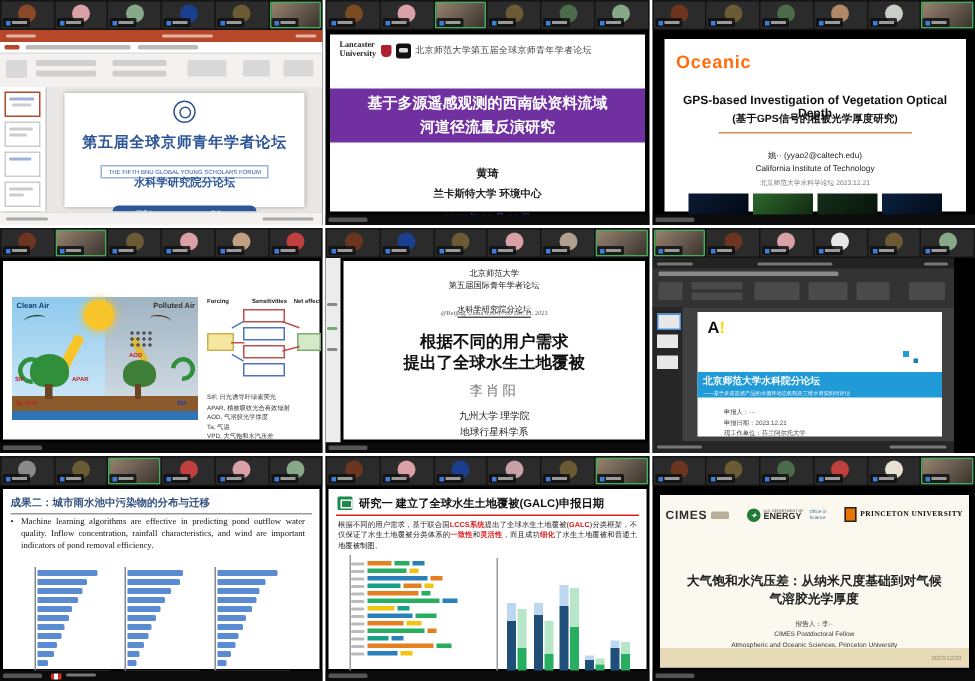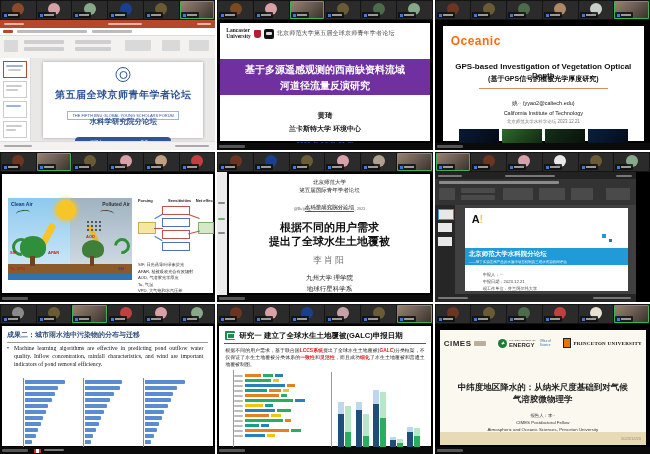--- a/index.html
+++ b/index.html
@@ -908,22 +908,22 @@
             <span style="display:inline-block;margin-left:2px">
               <span style="display:block;font-size:3px;color:#3a6ea5">Office of</span>
               <span style="display:block;font-size:3px;color:#3a6ea5">Science</span>
             </span>
           </div>
           <div style="display:flex;align-items:center;gap:2px">
             <i style="width:6px;height:8px;background:#e77500;border:1px solid #222;display:block"></i>
             <span class="serif" style="font-size:5px;font-weight:bold;color:#111;letter-spacing:.3px">PRINCETON UNIVERSITY</span>
           </div>
         </div>
-        <div class="abs c" style="left:0;right:0;top:52px;font-size:8.5px;font-weight:bold;color:#222">中纬度地区降水的：从纳米尺度基础到对气候</div>
-        <div class="abs c" style="left:0;right:0;top:64px;font-size:8.5px;font-weight:bold;color:#222">气溶胶微物理学</div>
+        <div class="abs c" style="left:0;right:0;top:52px;font-size:8.5px;font-weight:bold;color:#222">大气饱和水汽压差：从纳米尺度基础到对气候</div>
+        <div class="abs c" style="left:0;right:0;top:64px;font-size:8.5px;font-weight:bold;color:#222">气溶胶光学厚度</div>
         <div class="abs c" style="left:0;right:0;top:82px;font-size:4.4px;color:#333;line-height:1.6">
           <div>报告人：李··</div>
           <div>CIMES Postdoctoral Fellow</div>
           <div>Atmospheric and Oceanic Sciences, Princeton University</div>
           <div>Geophysical Fluid Dynamics Laboratory, NOAA</div>
         </div>
         <div class="abs" style="left:0;right:0;bottom:0;height:13px;background:#e6dbb6">
           <span style="position:absolute;right:5px;top:4px;font-size:4px;color:#9a8f6e">2023/12/20</span>
         </div>
       </div>

